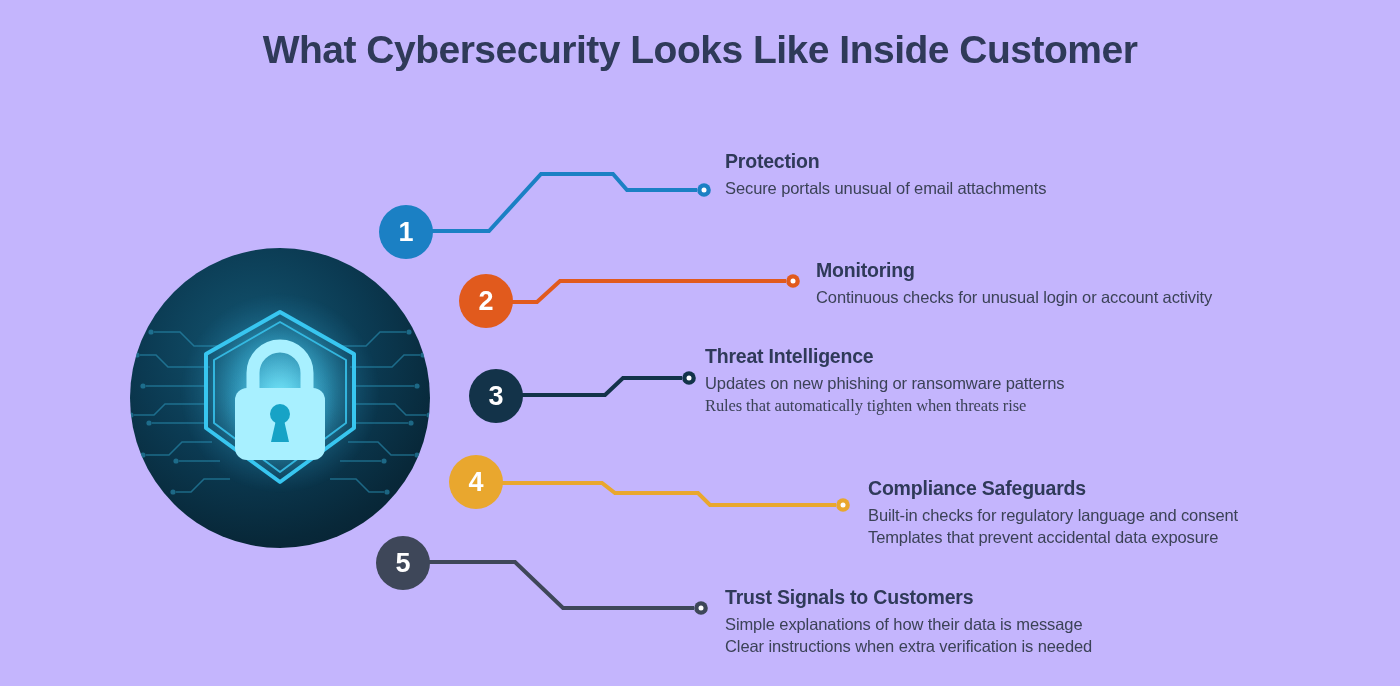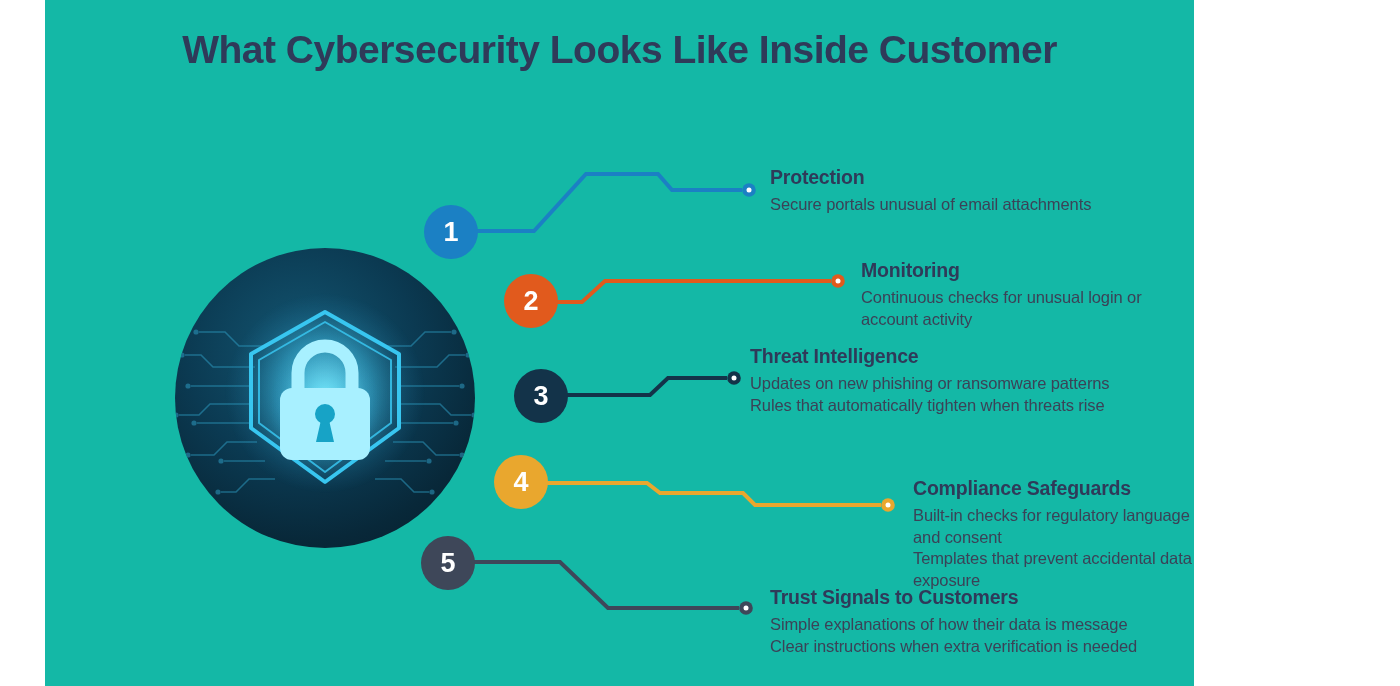--- a/index.html
+++ b/index.html
@@ -1,18 +1,18 @@
 <!DOCTYPE html>
 <html><head>
 <meta charset="utf-8">
 <style>
   html,body{margin:0;padding:0;background:#ffffff;}
   #canvas{
-    position:relative;width:1149px;height:686px;overflow:hidden;
-    font-family:"Liberation Sans",sans-serif;background:#14b8a6;margin-left:45px;
+    position:relative;width:1400px;height:686px;overflow:hidden;
+    font-family:"Liberation Sans",sans-serif;background:#c4b5fd;
   }
   .page-title{
     position:absolute;left:0;top:28px;width:100%;margin:0;
     text-align:center;font-size:39px;font-weight:bold;letter-spacing:-0.5px;
   }
   #connector-layer,#graphic-wrap{position:absolute;}
   #connector-layer{left:0;top:0;width:1400px;height:686px;}
   #graphic-wrap{left:130px;top:248px;width:300px;height:300px;}
   .marker{
     position:absolute;width:54px;height:54px;border-radius:50%;
@@ -127,38 +127,38 @@
         <circle cx="0" cy="16" r="10" fill="#17a3c6"></circle>
         <path d="M-4,22 L4,22 L9,44 L-9,44 Z" fill="#17a3c6"></path>
       </g>
     </svg>
   </div>
 
   <div id="items-layer">
       <div class="marker" style="left: 379px; top: 205px; background: rgb(27, 128, 196);">
         <span>1</span>
       </div>
-      <div class="tb" style="left: 725px; top: 166px;">
+      <div class="tb" style="left: 725px; top: 150px;">
         <h3 style="color: rgb(47, 58, 89);">Protection</h3>
         <p style="color: rgb(59, 66, 87);">Secure portals unusual of email attachments</p>
       </div>
       <div class="marker" style="left: 459px; top: 274px; background: rgb(225, 90, 29);">
         <span>2</span>
       </div>
       <div class="tb" style="left: 816px; top: 259px;">
         <h3 style="color: rgb(47, 58, 89);">Monitoring</h3>
         <p style="color: rgb(59, 66, 87);">Continuous checks for unusual login or account activity</p>
       </div>
       <div class="marker" style="left: 469px; top: 369px; background: rgb(19, 51, 73);">
         <span>3</span>
       </div>
       <div class="tb" style="left: 705px; top: 345px;">
         <h3 style="color: rgb(47, 58, 89);">Threat Intelligence</h3>
         <p style="color: rgb(59, 66, 87);">Updates on new phishing or ransomware patterns</p>
-        <p style="color: rgb(59, 66, 87);">Rules that automatically tighten when threats rise</p>
+        <p style="color: rgb(59, 66, 87); font-family: Liberation Serif, serif;">Rules that automatically tighten when threats rise</p>
       </div>
       <div class="marker" style="left: 449px; top: 455px; background: rgb(233, 167, 46);">
         <span>4</span>
       </div>
       <div class="tb" style="left: 868px; top: 477px;">
         <h3 style="color: rgb(47, 58, 89);">Compliance Safeguards</h3>
         <p style="color: rgb(59, 66, 87);">Built-in checks for regulatory language and consent</p>
         <p style="color: rgb(59, 66, 87);">Templates that prevent accidental data exposure</p>
       </div>
       <div class="marker" style="left: 376px; top: 536px; background: rgb(62, 71, 89);">

